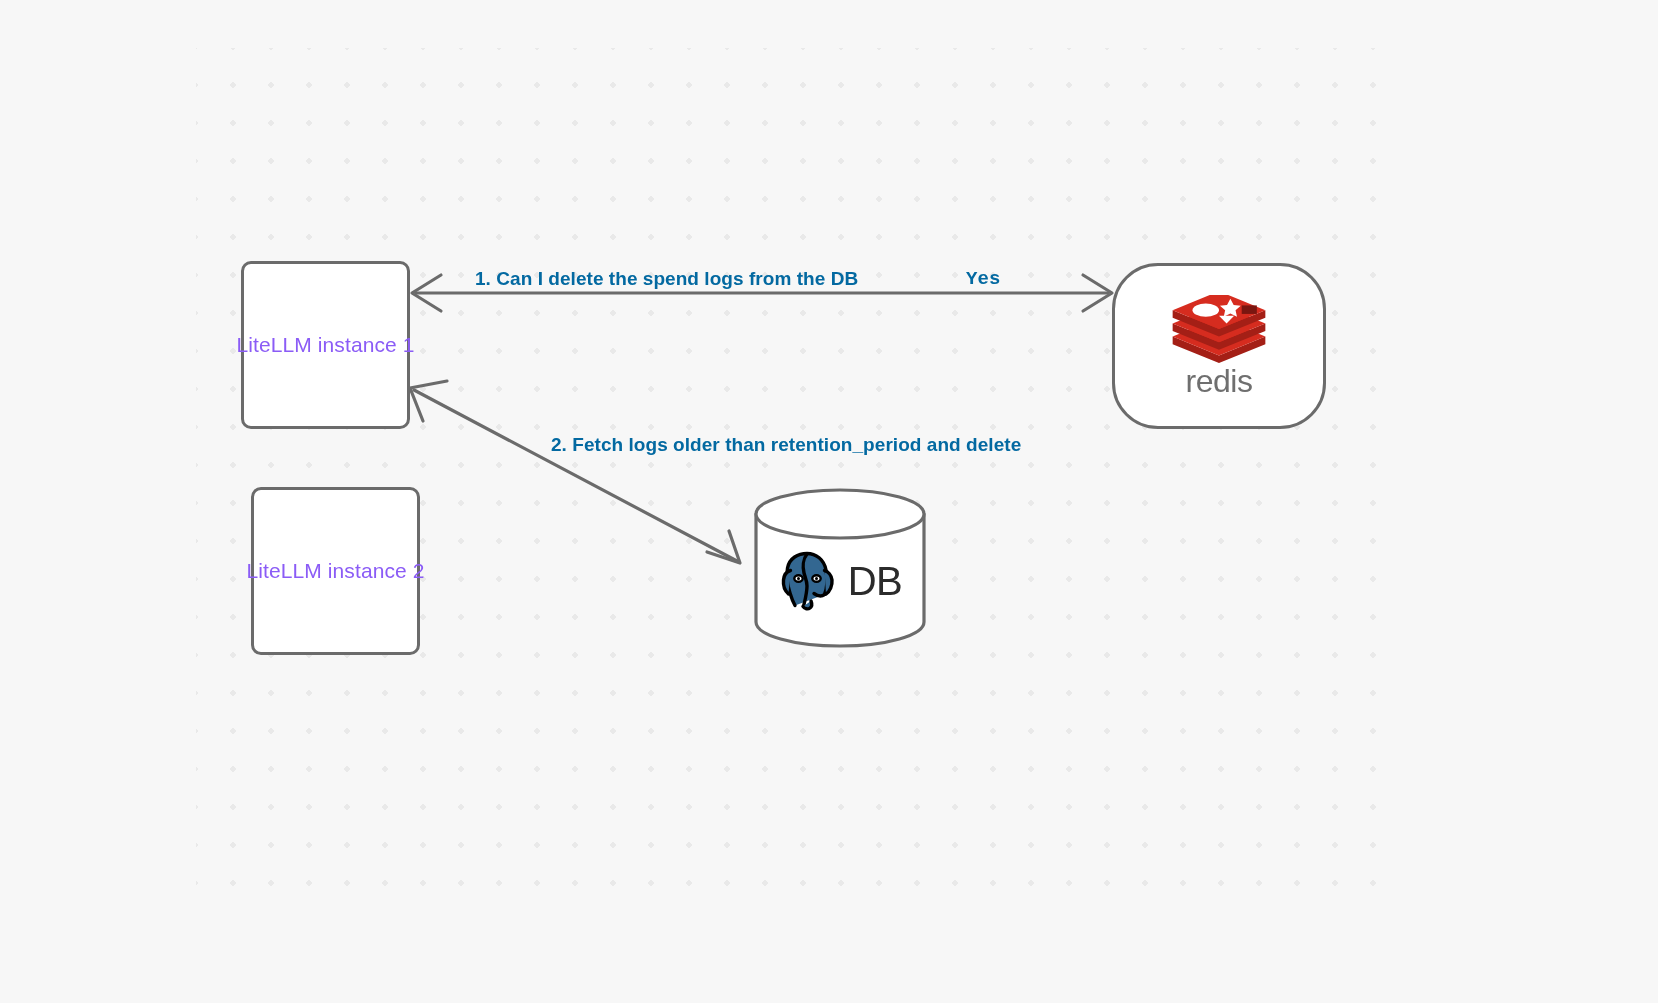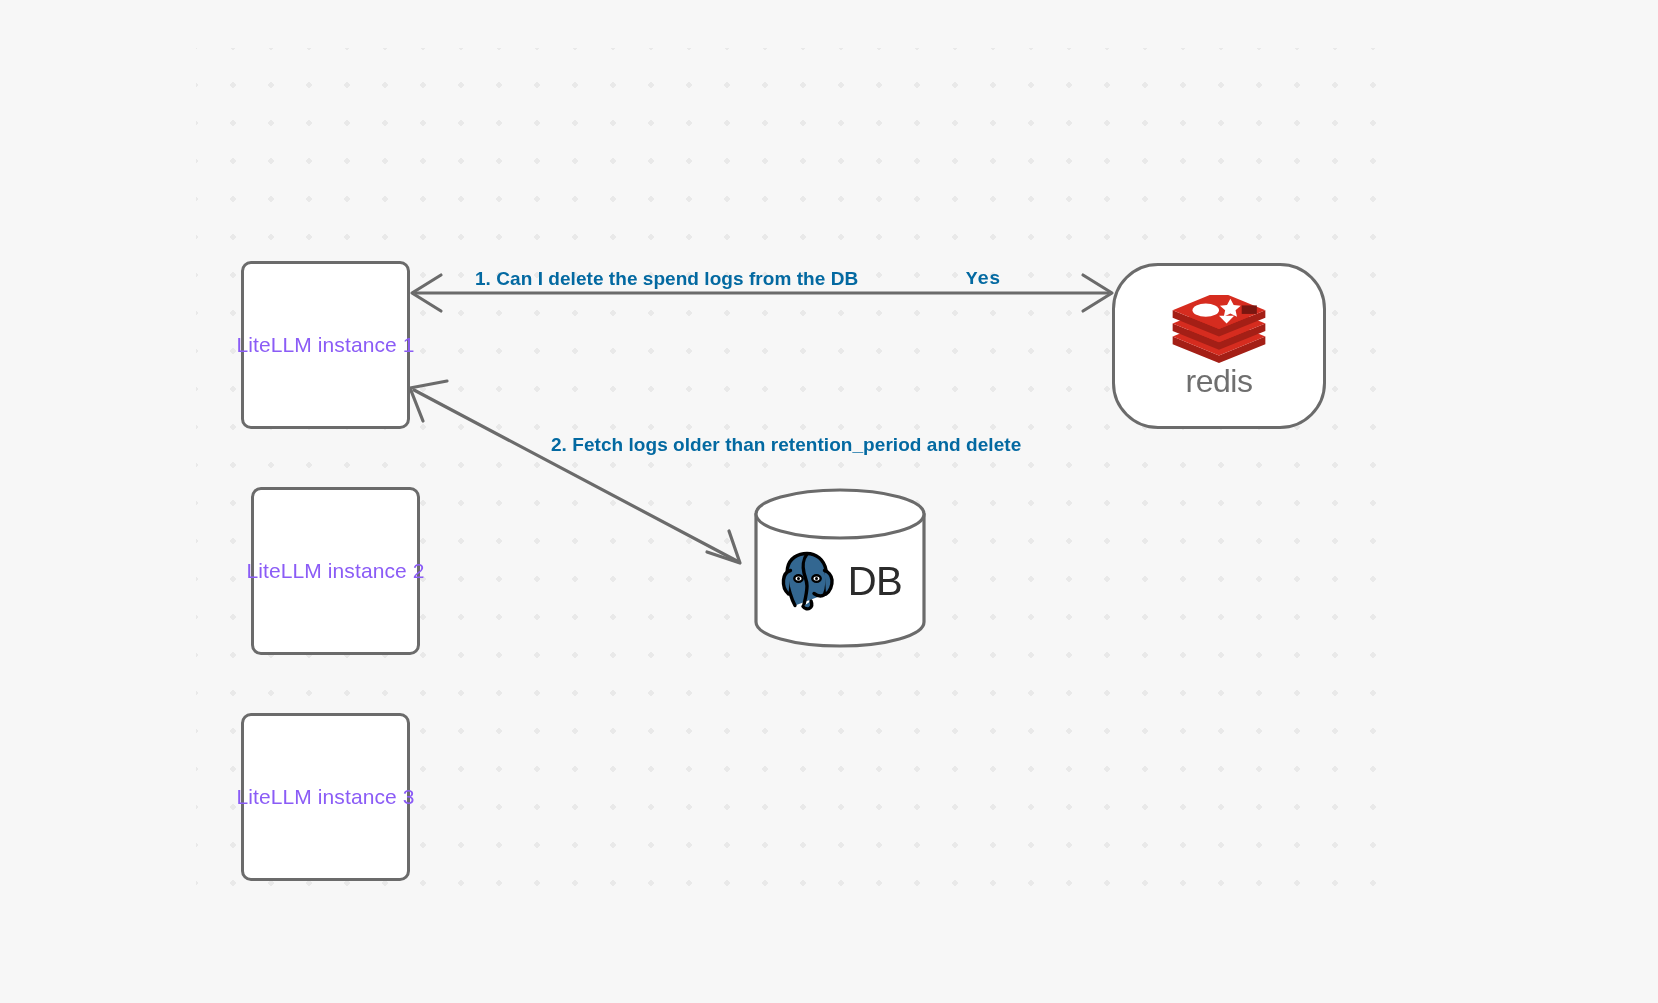--- a/index.html
+++ b/index.html
@@ -161,23 +161,20 @@
   <div class="edge-label" id="label-step-2">2.  Fetch logs older than retention_period and delete</div>
 
   <div class="node-box" id="box-instance-1">
     <span class="node-label">LiteLLM instance 1</span>
   </div>
 
   <div class="node-box" id="box-instance-2">
     <span class="node-label">LiteLLM instance 2</span>
   </div>
 
-  <div class="node-box" id="box-instance-3">
-    <span class="node-label">LiteLLM instance 3</span>
-  </div>
 
   <div id="node-redis">
     <svg id="redis-logo-mark" viewBox="0 0 108 74" xmlns="http://www.w3.org/2000/svg">
 
       <path d="M 54 72 L 5 52 L 5 44 L 54 64 L 103 44 L 103 52 Z" fill="#a41f16"></path>
       <path d="M 54 64 L 5 44 L 54 24 L 103 44 Z" fill="#d62c1f"></path>
 
       <path d="M 54 58 L 5 38 L 5 30 L 54 50 L 103 30 L 103 38 Z" fill="#a41f16"></path>
       <path d="M 54 50 L 5 30 L 54 10 L 103 30 Z" fill="#d62c1f"></path>
 

